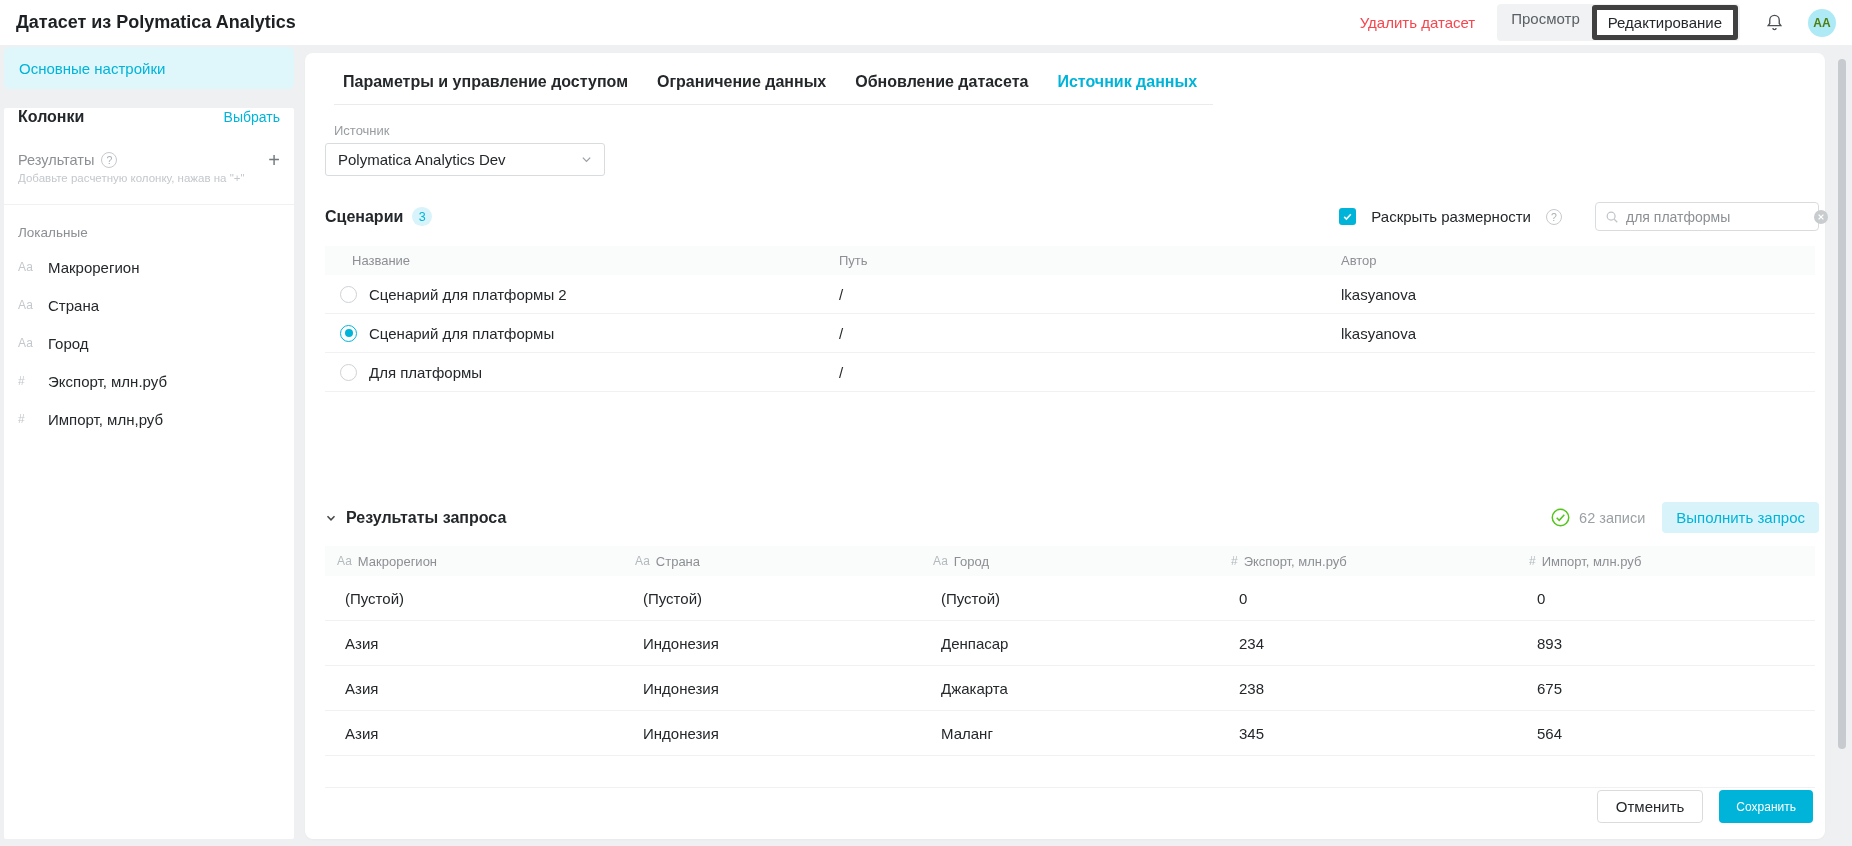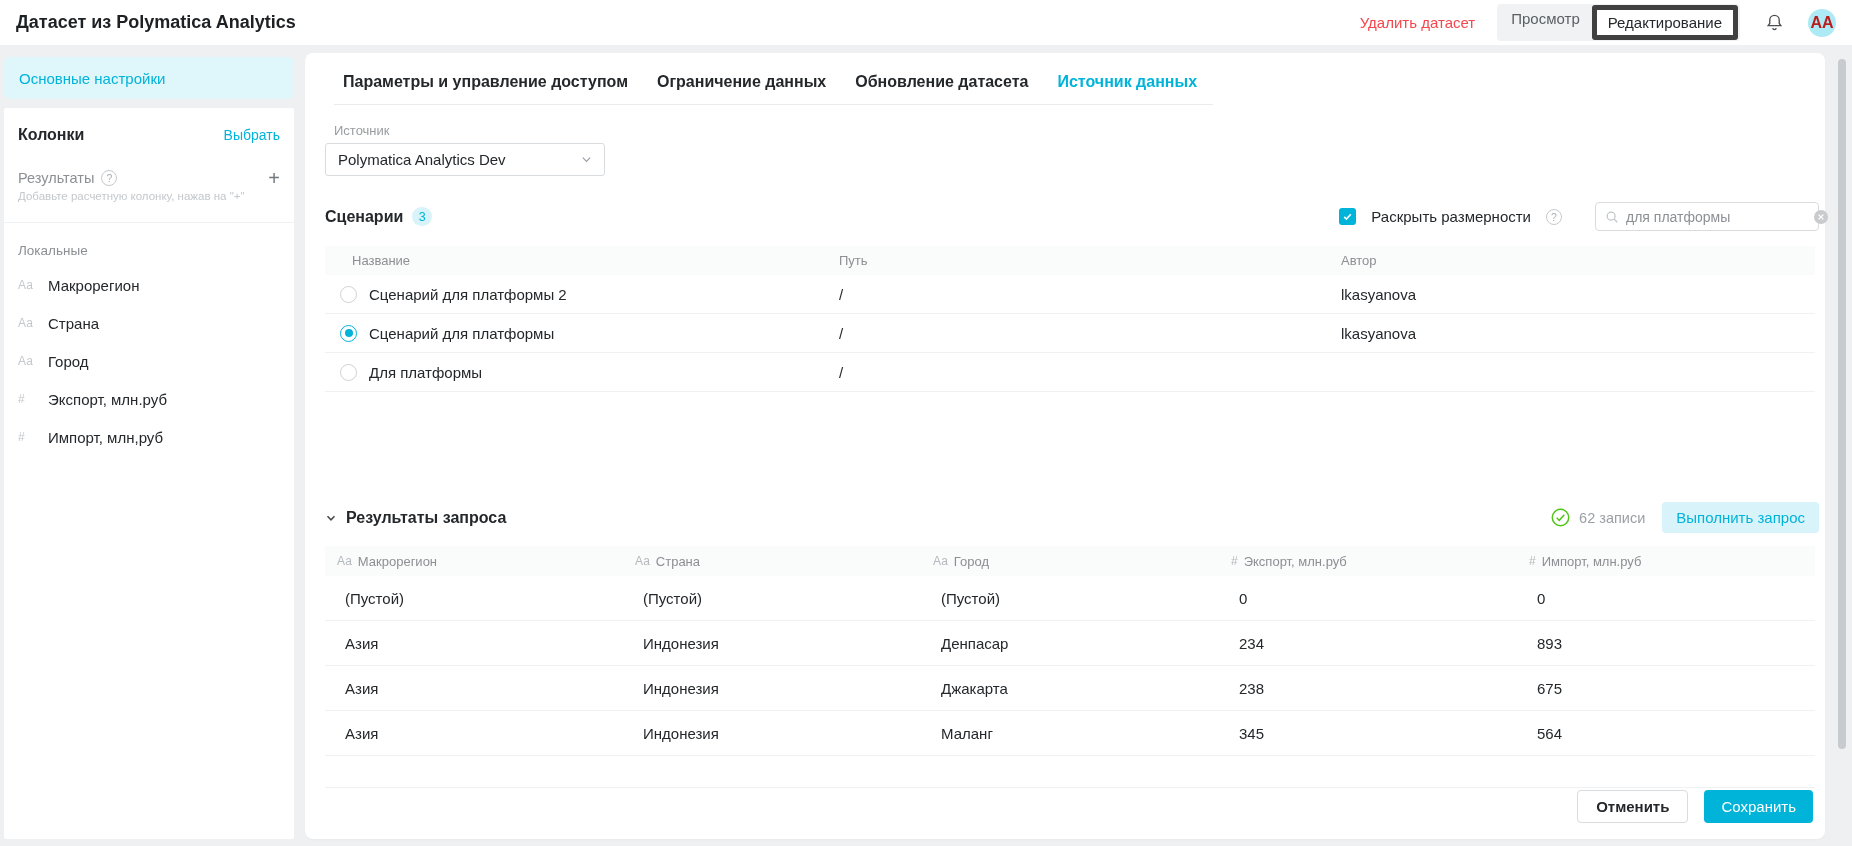--- a/index.html
+++ b/index.html
@@ -29,36 +29,36 @@
   }
   .tb-title { font-size: 18px; font-weight: bold; color: #1d2124; }
   .tb-right { margin-left: auto; display: flex; align-items: center; gap: 22px; }
   .tb-delete { color: var(--danger); font-size: 15px; cursor: pointer; }
   .seg { display: flex; background: #f1f2f3; border-radius: 4px; padding: 2px; align-items: stretch; }
   .seg-opt { font-size: 15px; padding: 4px 12px; color: #5a5f63; border-radius: 3px; cursor: pointer; }
   .seg-opt.active { background: #fff; border: 5px solid #404040; color: #24282b; margin: -1px 0; padding: 4px 11px; }
   .bell { display: grid; place-items: center; width: 24px; height: 24px; cursor: pointer; }
   .avatar {
     width: 28px; height: 28px; border-radius: 50%; background: #aeeaf6;
-    color: #b91c1c; font-size: 16px; font-weight: bold;
+    color: #4d7c0f; font-size: 12px; font-weight: bold;
     display: grid; place-items: center; cursor: pointer;
   }
 
   
   .side-panel-top {
-    position: absolute; left: 4px; top: 57px; width: 290px; height: 42px;
+    position: absolute; left: 4px; top: 47px; width: 290px; height: 42px;
     background: #fff; border-radius: 6px; overflow: hidden;
   }
   .side-main-item {
     width: 100%; height: 100%; background: var(--accent-bg); color: var(--accent);
     font-size: 15px; display: flex; align-items: center; padding-left: 15px; cursor: pointer;
   }
   .side-panel {
     position: absolute; left: 4px; top: 108px; width: 290px; height: 731px;
-    background: #fff; border-radius: 2px; padding: 18px 14px;
+    background: #fff; border-radius: 2px; padding: 0 14px;
   }
   .cols-head { display: flex; align-items: baseline; justify-content: space-between; }
   .cols-title { font-size: 16px; font-weight: bold; }
   .link { color: var(--accent); font-size: 14px; cursor: pointer; }
   .calc-row { display: flex; align-items: center; gap: 7px; margin-top: 26px; }
   .calc-label { color: var(--gray); font-size: 14.5px; }
   .qicon {
     width: 16px; height: 16px; border-radius: 50%; border: 1px solid #c6cacd;
     color: #aab0b4; font-size: 10.5px; display: grid; place-items: center; flex: 0 0 auto;
   }
@@ -141,24 +141,24 @@
   .res-col { width: 298px; }
   .res-col:last-child { flex: 1; }
   .t-head .res-col { padding-left: 12px; display: flex; align-items: center; gap: 6px; }
   .res-type { color: #b3b9bd; font-size: 12px; }
   .r-row { display: flex; align-items: center; height: 45px; border-bottom: 1px solid var(--line); font-size: 15px; }
   .r-row .res-col { padding-left: 20px; }
 
   .card-footer { position: absolute; right: 12px; bottom: 16px; display: flex; gap: 16px; }
   .btn-cancel {
     background: #fff; border: 1px solid #d9dcde; color: #24282b; font-size: 15px;
-    border-radius: 4px; padding: 7px 18px; cursor: pointer; font-family: inherit; font-weight: bold;
+    border-radius: 4px; padding: 7px 18px; cursor: pointer; font-family: inherit;
   }
   .btn-save {
-    background: var(--accent); border: none; color: #fff; font-size: 15px;
+    background: var(--accent); border: none; color: #fff; font-size: 12px;
     border-radius: 4px; padding: 8px 17px; cursor: pointer; font-family: inherit;
   }
 
   .page-scrollbar {
     position: absolute; right: 6px; top: 59px; width: 8px; height: 690px;
     background: #c7cbcf; border-radius: 4px; cursor: pointer;
   }
 </style>
 </head>
 <body>

